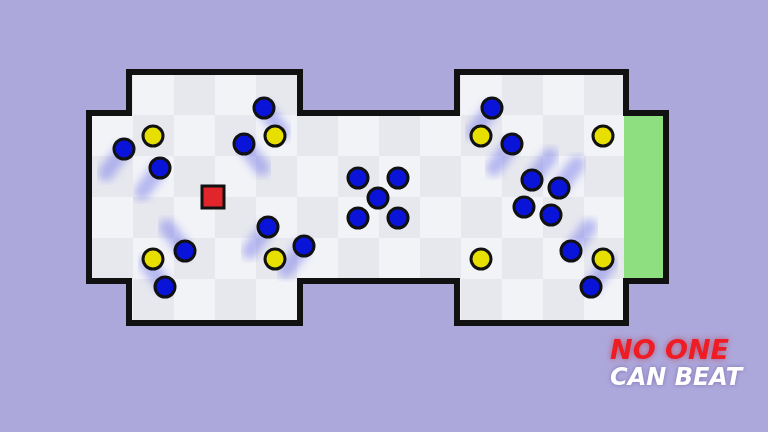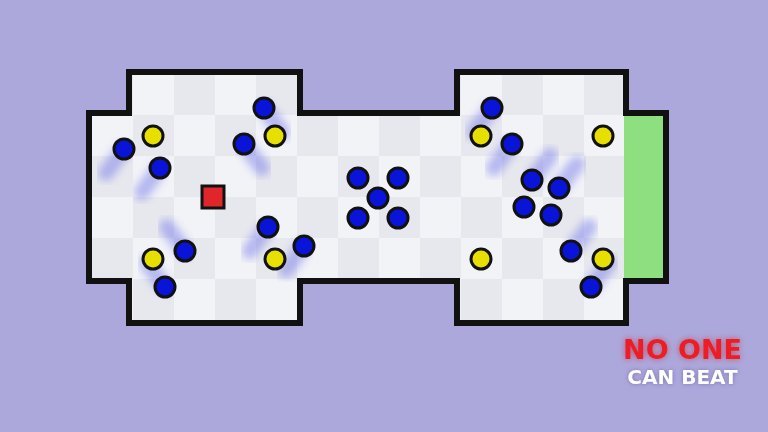--- a/index.html
+++ b/index.html
@@ -5,25 +5,26 @@
   html, body { margin: 0; padding: 0; }
   body {
     width: 768px; height: 432px; overflow: hidden;
     background: #ada8dc;
     position: relative;
     font-family: "DejaVu Sans", "Liberation Sans", sans-serif;
   }
   #stage { position: absolute; left: 0; top: 0; width: 768px; height: 432px; }
   .caption {
     position: absolute; right: 26px; top: 336px;
-    text-align: center; font-weight: bold; line-height: 28px;
+    text-align: left; font-weight: bold; line-height: 28px;
     letter-spacing: 0px;
+    font-style: italic;
   }
   .caption .l1 { color: #ee1c24; font-size: 27px; text-shadow: 0 0 6px rgba(200,0,0,0.5); }
-  .caption .l2, .caption .l3 { color: #ffffff; font-size: 20px; line-height: 26px; text-shadow: 0 0 4px rgba(80,60,140,0.5); }
+  .caption .l2, .caption .l3 { color: #ffffff; font-size: 24px; line-height: 26px; text-shadow: 0 0 4px rgba(80,60,140,0.5); }
 </style>
 </head>
 <body>
 
 <svg id="stage" width="768" height="432" viewBox="0 0 768 432">
   <defs>
     <pattern id="checker" x="92" y="74" width="82" height="82" patternUnits="userSpaceOnUse">
       <rect width="82" height="82" fill="#f2f3f7"></rect>
       <rect width="41" height="41" fill="#e7e8ee"></rect>
       <rect x="41" y="41" width="41" height="41" fill="#e7e8ee"></rect>

